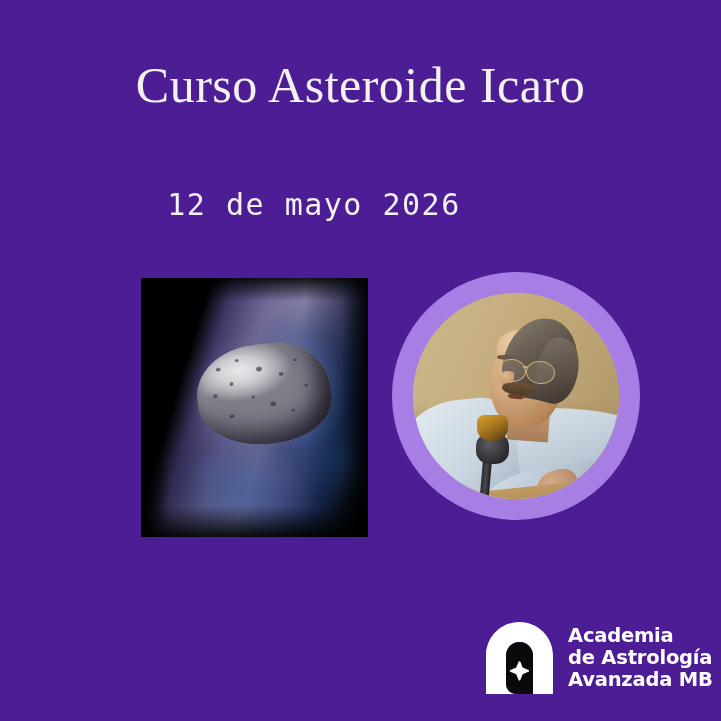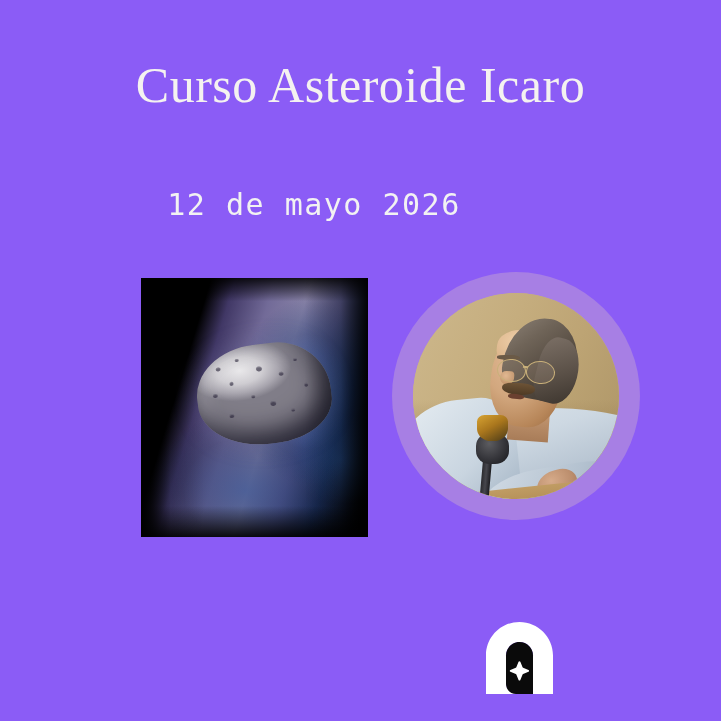--- a/index.html
+++ b/index.html
@@ -4,21 +4,21 @@
 <style>
   html, body {
     margin: 0;
     padding: 0;
     background: #000;
   }
   #poster {
     position: relative;
     width: 721px;
     height: 721px;
-    background: #8b5cf6;
+    background: #4c1d95;
     overflow: hidden;
     font-family: "Liberation Sans", sans-serif;
   }
 
   
   #title {
     position: absolute;
     left: 0;
     top: 58px;
     width: 721px;
@@ -417,15 +417,20 @@
       <g>
         <path fill="#ffffff" d="M20 72h27V56H31c-6.08 0-11 4.92-11 11v5Z"></path>
         <path fill="#0a0a0a" d="M32.4 47.1c.33-.78 1.43-.78 1.76 0l2.06 4.84a1 1 0 0 0 .52.52l4.84 2.06c.78.33.78 1.43 0 1.76l-4.84 2.06a1 1 0 0 0-.52.52l-2.06 4.84c-.33.78-1.43.78-1.76 0l-2.06-4.84a1 1 0 0 0-.52-.52l-4.84-2.06c-.78-.33-.78-1.43 0-1.76l4.84-2.06a1 1 0 0 0 .52-.52l2.06-4.84Z" opacity="0"></path>
       </g>
       <path fill="#0a0a0a" d="M33.5 20C26.04 20 20 26.04 20 33.5V72h7.8V33.5c0-3.15 2.55-5.7 5.7-5.7s5.7 2.55 5.7 5.7V72H47V33.5C47 26.04 40.96 20 33.5 20Z" opacity="0"></path>
       <g>
         <path fill="#0a0a0a" d="M33.5 20C26.04 20 20 26.04 20 33.5V62c0 5.52 4.48 10 10 10h17V33.5C47 26.04 40.96 20 33.5 20Z"></path>
         <path fill="#ffffff" d="M32.55 39.8c.33-.8 1.47-.8 1.8 0l2.23 5.37a1 1 0 0 0 .55.55l5.37 2.23c.8.33.8 1.47 0 1.8l-5.37 2.23a1 1 0 0 0-.55.55l-2.23 5.37c-.33.8-1.47.8-1.8 0l-2.23-5.37a1 1 0 0 0-.55-.55l-5.37-2.23c-.8-.33-.8-1.47 0-1.8l5.37-2.23a1 1 0 0 0 .55-.55l2.23-5.37Z"></path>
       </g>
     </svg>
+    <div id="logo-text">
+      <span class="lt-line">Academia</span>
+      <span class="lt-line">de Astrología</span>
+      <span class="lt-line">Avanzada MB</span>
+    </div>
   </div>
 
 </div>
 
 </body></html>

